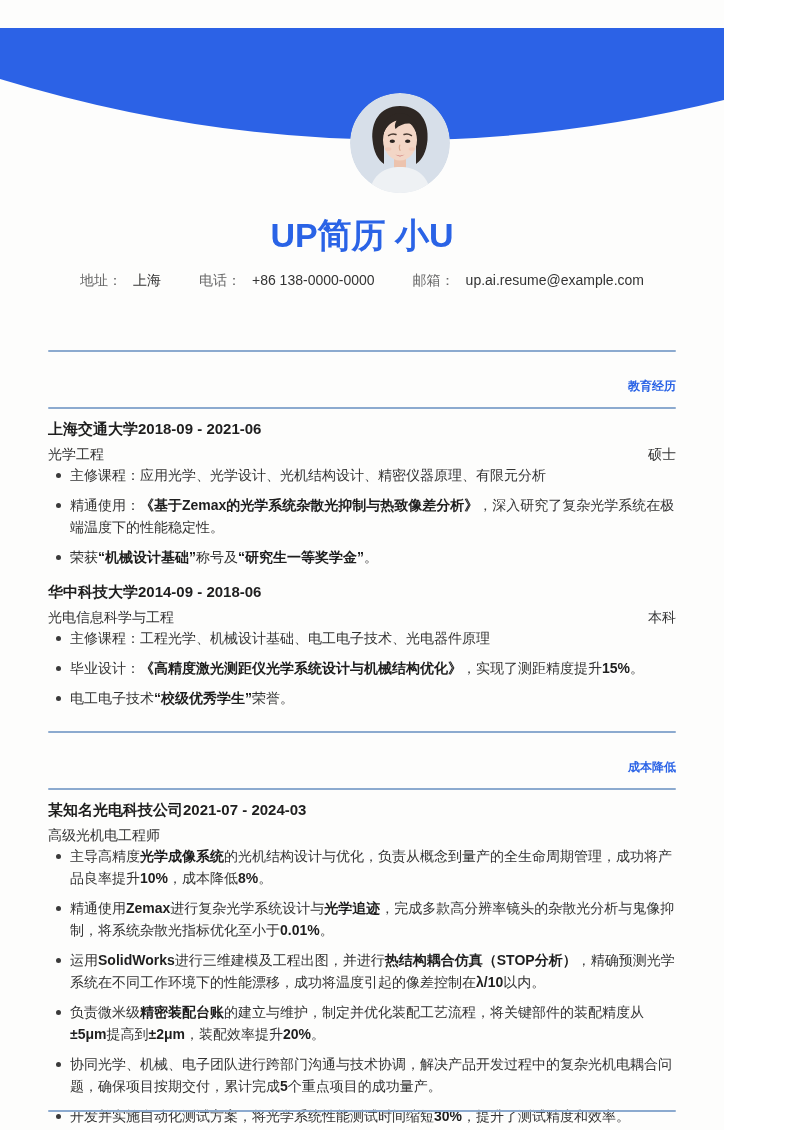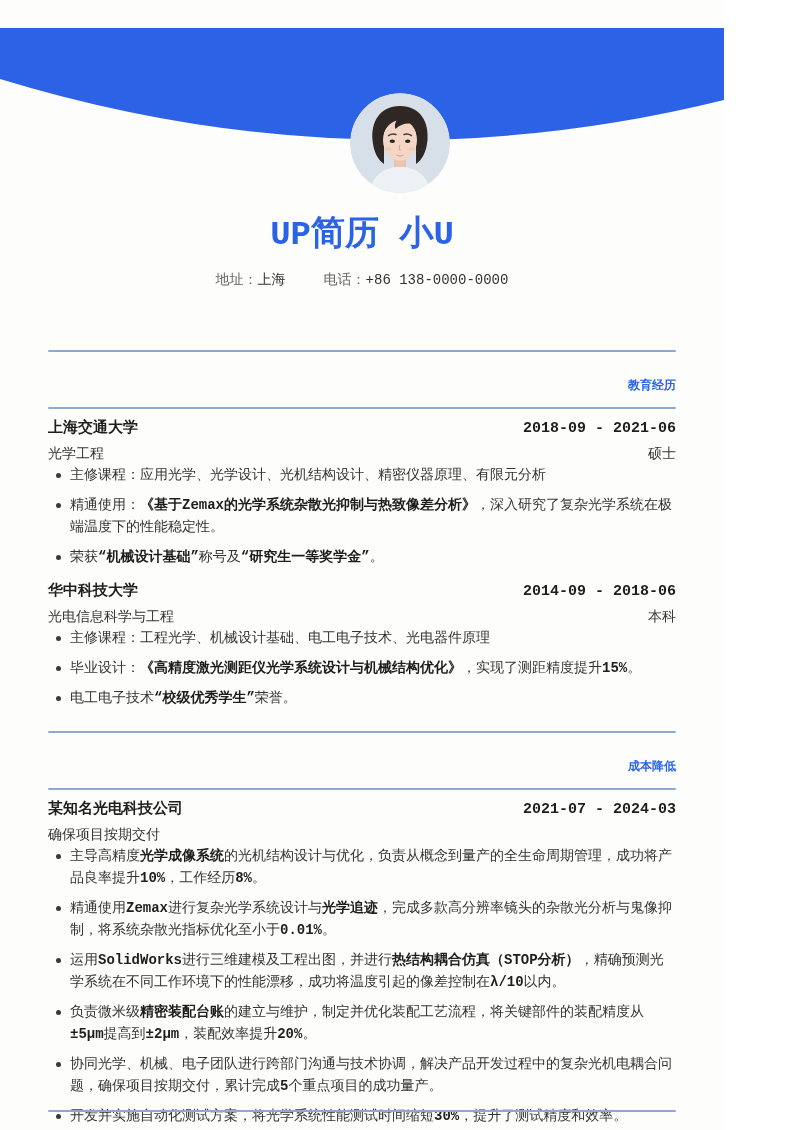--- a/index.html
+++ b/index.html
@@ -10,53 +10,53 @@
     --strong:#1e1e1e;
     --muted:#666666;
     --page:#fdfdfc;
     --photo-bg:#d7dfe9;
   }
   *{margin:0;padding:0;box-sizing:border-box;}
   html,body{background:#ffffff;}
   body{font-family:"Liberation Sans","DejaVu Sans",sans-serif;}
   .page{
     position:relative;width:724px;height:1130px;overflow:hidden;
-    background:var(--page);color:var(--text);font-family:Liberation Mono, monospace;
+    background:var(--page);color:var(--text);
   }
   
   .header{position:relative;height:310px;}
   .banner{position:absolute;top:0;left:0;width:800px;height:200px;display:block;}
   .avatar{
     position:absolute;left:350px;top:93px;width:100px;height:100px;
     border-radius:50%;overflow:hidden;
   }
   .avatar svg{display:block;width:100%;height:100%;}
   .name{
     position:absolute;top:217px;left:0;width:100%;
     text-align:center;font-size:34px;line-height:36px;font-weight:700;color:var(--accent);
   }
   .contact{
     position:absolute;top:272px;left:0;width:100%;
     display:flex;justify-content:center;gap:38px;font-size:14px;line-height:16px;
   }
-  .contact-item{display:flex;}
+  .contact-item{display:flex;gap:11px;}
   .c-label{color:var(--muted);}
   .c-value{color:var(--text);}
   
   .main{padding:0 48px;}
   .section{margin-top:22px;}
   .section:first-child{margin-top:40px;}
   .sec-line{height:2px;background:var(--line);border-radius:1px;}
   .sec-title{
     text-align:right;color:var(--accent);font-weight:700;
     font-size:12px;line-height:23px;padding:8px 0 9px;margin-top:15px;
   }
   .entry{margin-top:10px;}
   .entry + .entry{margin-top:14px;}
-  .row1{display:flex;justify-content:space-between;align-items:baseline;}
+  .row1{display:flex;align-items:baseline;}
   .org{font-size:15px;line-height:19px;font-weight:700;color:var(--strong);}
   .date{font-size:15px;line-height:19px;font-weight:700;color:var(--strong);}
   .row2{display:flex;justify-content:space-between;margin-top:6px;font-size:14px;line-height:20px;color:var(--text);}
   .bullets{list-style:none;margin-top:0;}
   .bullets li{
     position:relative;padding-left:22px;margin-bottom:8px;
     font-size:14px;line-height:22px;color:var(--text);
   }
   .bullets li::before{
     content:"";position:absolute;left:8px;top:8.5px;width:5px;height:5px;
@@ -100,20 +100,24 @@
 
     <div class="contact" id="contact">
         <div class="contact-item">
           <span class="c-label">地址：</span>
           <span class="c-value">上海</span>
         </div>
         <div class="contact-item">
           <span class="c-label">电话：</span>
           <span class="c-value">+86 138-0000-0000</span>
         </div>
+        <div class="contact-item">
+          <span class="c-label">邮箱：</span>
+          <span class="c-value">up.ai.resume@example.com</span>
+        </div>
       </div>
   </div>
 
   <main class="main" id="main">
       <section class="section">
         <div class="sec-head">
           <div class="sec-line"></div>
           <h2 class="sec-title">教育经历</h2>
           <div class="sec-line"></div>
         </div>
@@ -153,24 +157,24 @@
           <div class="sec-line"></div>
           <h2 class="sec-title">成本降低</h2>
           <div class="sec-line"></div>
         </div>
         <div class="entry">
           <div class="row1">
             <span class="org">某知名光电科技公司</span>
             <span class="date">2021-07 - 2024-03</span>
           </div>
           <div class="row2">
-            <span class="sub">确保项目按期交付</span>
+            <span class="sub">高级光机电工程师</span>
           </div>
           <ul class="bullets">
-            <li><span>主导高精度</span><strong>光学成像系统</strong><span>的光机结构设计与优化，负责从概念到量产的全生命周期管理，成功将产品良率提升</span><strong>10%</strong><span>，工作经历</span><strong>8%</strong><span>。</span></li>
+            <li><span>主导高精度</span><strong>光学成像系统</strong><span>的光机结构设计与优化，负责从概念到量产的全生命周期管理，成功将产品良率提升</span><strong>10%</strong><span>，成本降低</span><strong>8%</strong><span>。</span></li>
             <li><span>精通使用</span><strong>Zemax</strong><span>进行复杂光学系统设计与</span><strong>光学追迹</strong><span>，完成多款高分辨率镜头的杂散光分析与鬼像抑制，将系统杂散光指标优化至小于</span><strong>0.01%</strong><span>。</span></li>
             <li><span>运用</span><strong>SolidWorks</strong><span>进行三维建模及工程出图，并进行</span><strong>热结构耦合仿真（STOP分析）</strong><span>，精确预测光学系统在不同工作环境下的性能漂移，成功将温度引起的像差控制在</span><strong>λ/10</strong><span>以内。</span></li>
             <li><span>负责微米级</span><strong>精密装配台账</strong><span>的建立与维护，制定并优化装配工艺流程，将关键部件的装配精度从</span><strong>±5μm</strong><span>提高到</span><strong>±2μm</strong><span>，装配效率提升</span><strong>20%</strong><span>。</span></li>
             <li><span>协同光学、机械、电子团队进行跨部门沟通与技术协调，解决产品开发过程中的复杂光机电耦合问题，确保项目按期交付，累计完成</span><strong>5</strong><span>个重点项目的成功量产。</span></li>
             <li><span>开发并实施自动化测试方案，将光学系统性能测试时间缩短</span><strong>30%</strong><span>，提升了测试精度和效率。</span></li>
           </ul>
         </div>
       </section>
       <section class="section partial">
         <div class="sec-head">

